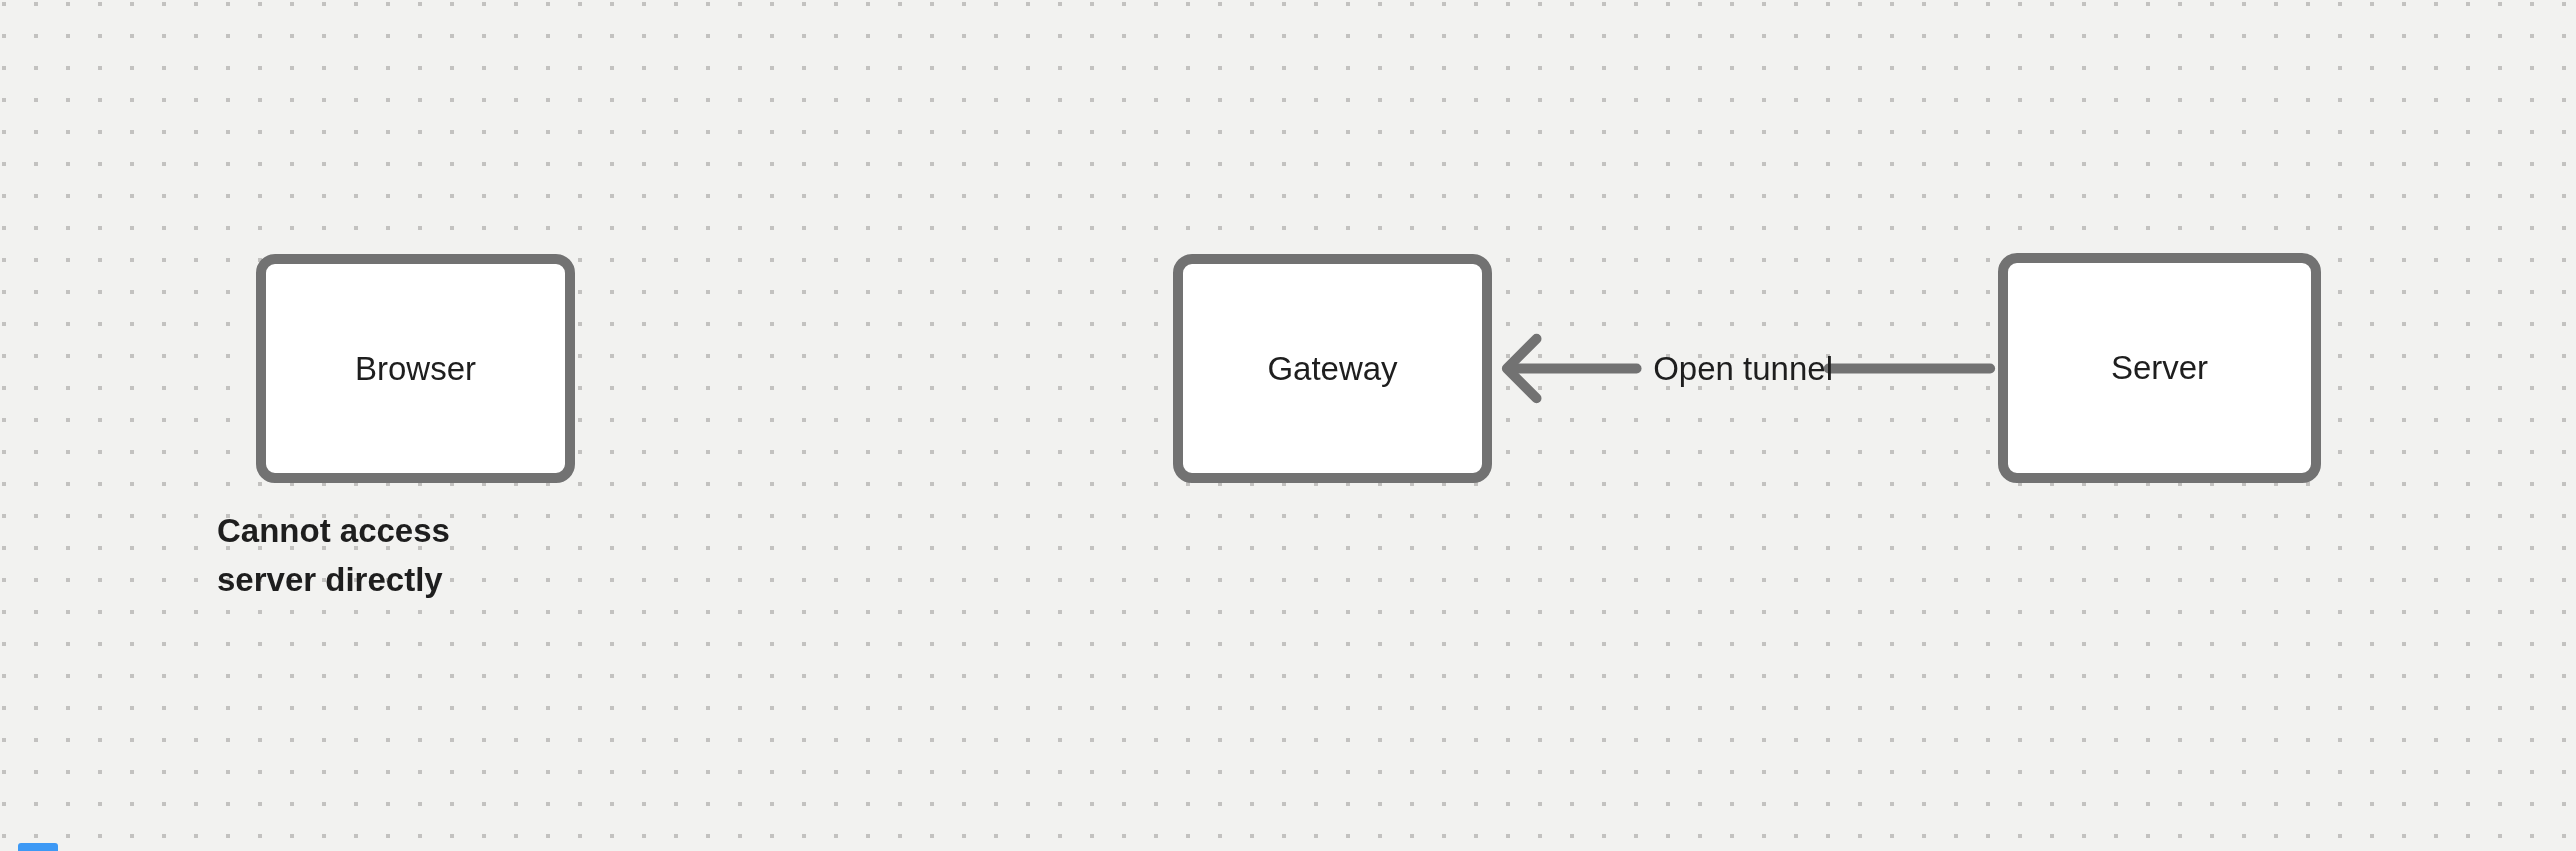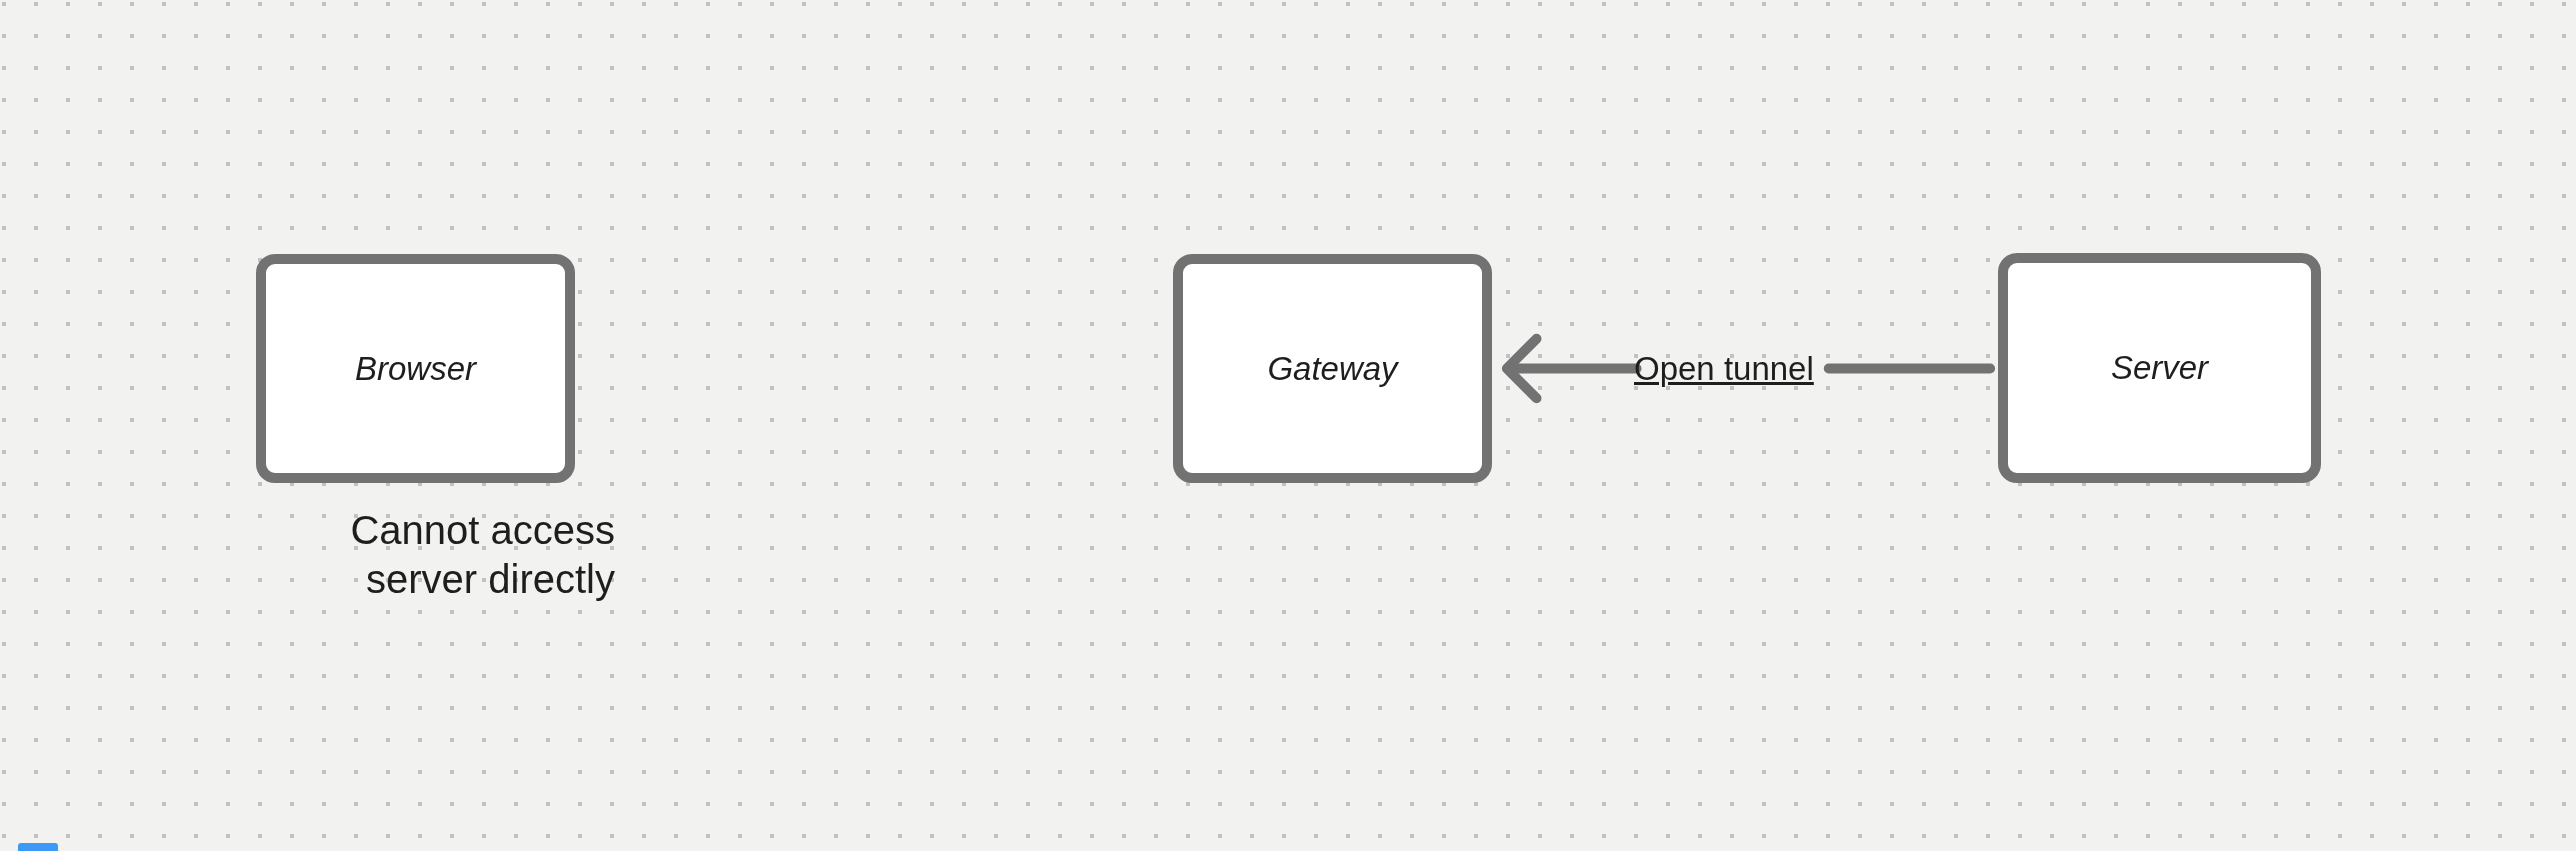--- a/index.html
+++ b/index.html
@@ -31,21 +31,20 @@
     border: 10px solid var(--shape-stroke);
     border-radius: 19px;
     display: flex;
     align-items: center;
     justify-content: center;
   }
   .node-label {
     font-size: 33px;
     color: var(--text);
     white-space: nowrap;
-    font-style: italic;
   }
   .node-browser { left: 256px; top: 254px; width: 319px; height: 229px; }
   .node-gateway { left: 1173px; top: 254px; width: 319px; height: 229px; }
   .node-server  { left: 1998px; top: 253px; width: 323px; height: 230px; }
 
   .arrow-svg {
     position: absolute;
     left: 1486px;
     top: 317px;
     width: 525px;
@@ -58,35 +57,35 @@
     stroke-linecap: round;
     stroke-linejoin: round;
     fill: none;
   }
   .edge-label {
     position: absolute;
     left: 1634px;
     top: 343px;
     width: 199px;
     line-height: 52px;
-    text-align: left;
+    text-align: right;
     font-size: 33px;
     color: var(--text);
     white-space: nowrap;
-    text-decoration: underline;
   }
   .caption {
     position: absolute;
     left: 217px;
     top: 506px;
     width: 398px;
-    text-align: right;
-    font-size: 40px;
+    text-align: left;
+    font-size: 33px;
     line-height: 49px;
     color: var(--text);
+    font-weight: bold;
   }
   .caption span { display: block; }
   .bottom-left-blue {
     position: absolute;
     left: 18px;
     top: 843px;
     width: 40px;
     height: 8px;
     background: var(--accent-blue);
     border-radius: 3px 3px 0 0;

